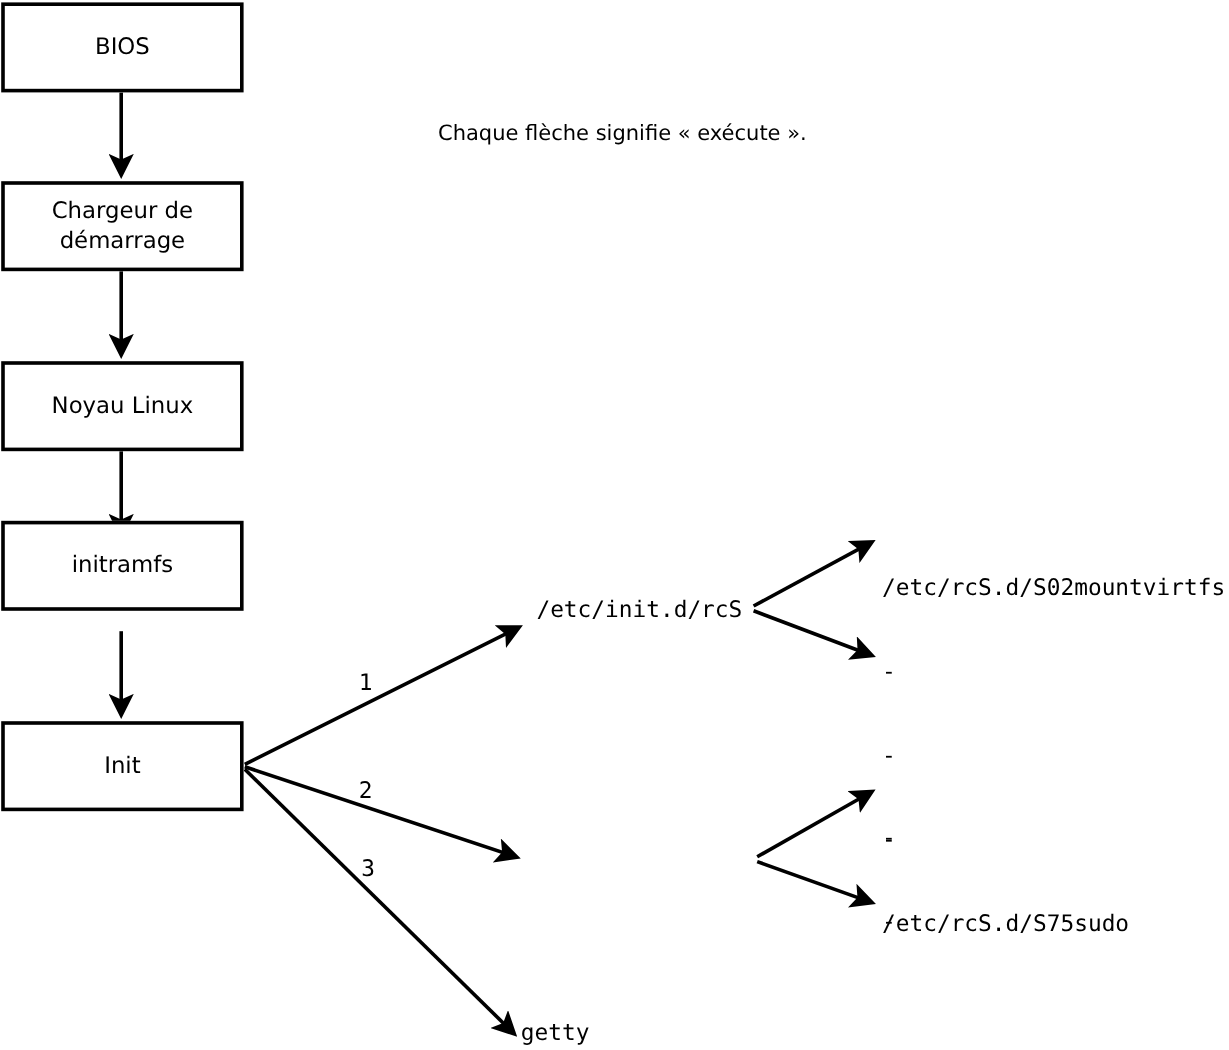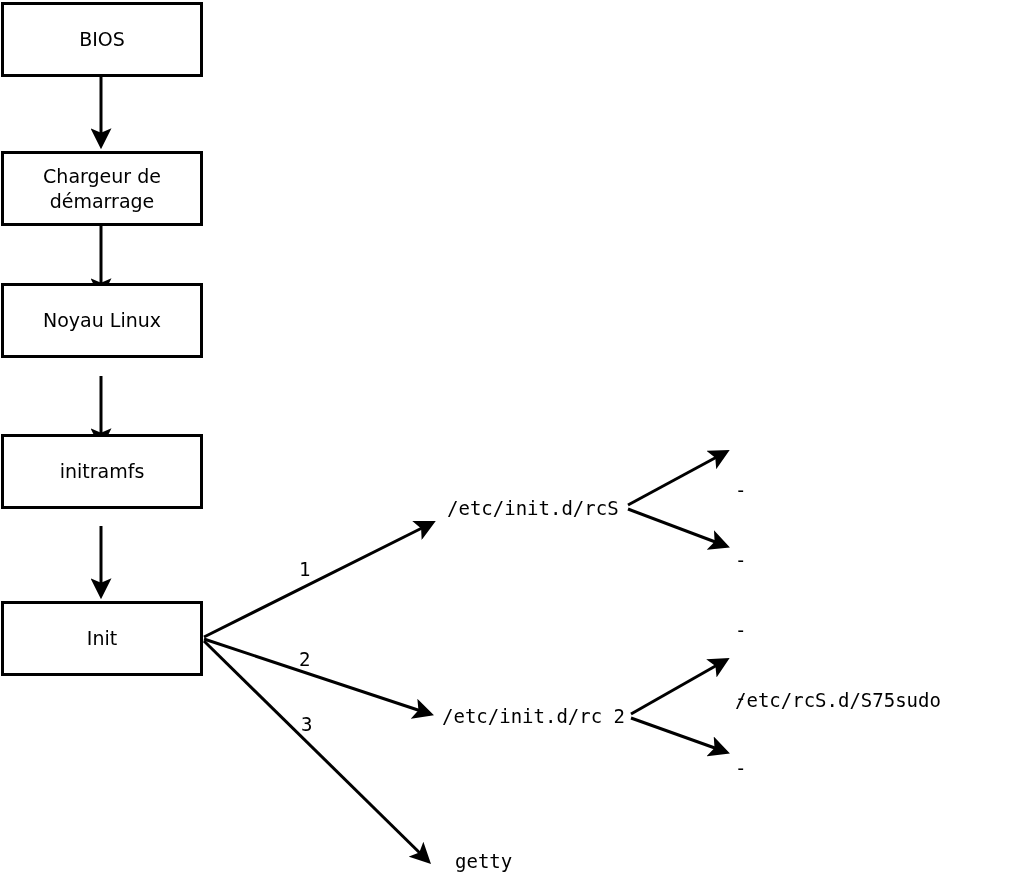--- a/index.html
+++ b/index.html
@@ -92,52 +92,53 @@
       <line x1="204" y1="641" x2="428" y2="861"></line>
 
       <line x1="628" y1="505" x2="726" y2="452"></line>
       <line x1="628" y1="509" x2="726" y2="546"></line>
 
       <line x1="631" y1="714" x2="726" y2="660"></line>
       <line x1="631" y1="718" x2="726" y2="752"></line>
     </g>
   </svg>
 
+  <div class="note">Chaque flèche signifie « exécute ».</div>
 
   <div class="flow-box" style="top:2px">
     <span>BIOS</span>
   </div>
   <div class="flow-box" style="top:151px">
     <span>Chargeur de démarrage</span>
   </div>
-  <div class="flow-box" style="top:283px">
+  <div class="flow-box" style="top:301px">
     <span>Noyau Linux</span>
   </div>
   <div class="flow-box" style="top:434px">
     <span>initramfs</span>
   </div>
   <div class="flow-box" style="top:601px">
     <span>Init</span>
   </div>
 
   <div class="branch-num" style="left:299px;top:559px">1</div>
   <div class="branch-num" style="left:299px;top:649px">2</div>
   <div class="branch-num" style="left:301px;top:714px">3</div>
 
   <div class="mono script-label" style="left:447px;top:497px">/etc/init.d/rcS</div>
   <div class="mono child-list" style="top:433px">
+    <div>/etc/rcS.d/S02mountvirtfs</div>
     <div>-</div>
     <div>-</div>
     <div>-</div>
     <div>/etc/rcS.d/S75sudo</div>
   </div>
 
-  <div class="mono script-label" style="left:442px;top:705px">/etc/init.d/rc 2</div>
   <div class="mono child-list" style="top:641px">
     <div>-</div>
     <div>-</div>
     
     
   </div>
 
-  <div class="mono script-label" style="left:455px;top:850px">getty</div>
+  <div class="mono script-label" style="left:434px;top:850px">getty</div>
 
 </div>
 
 </body></html>

